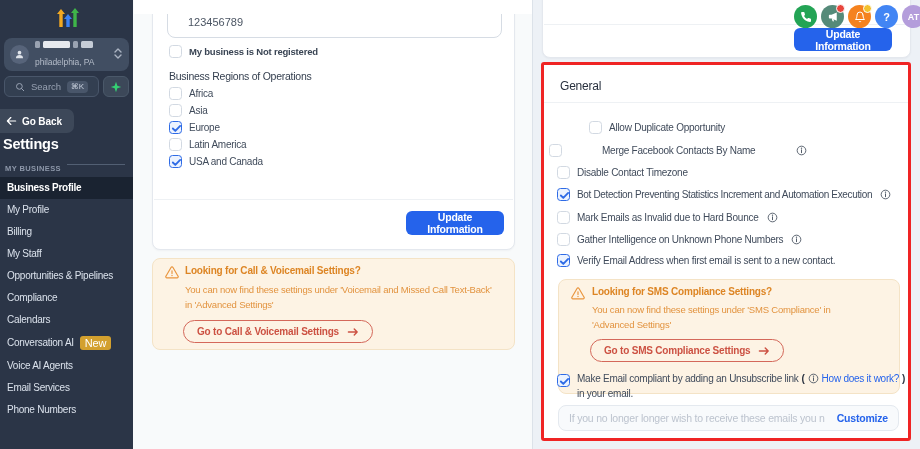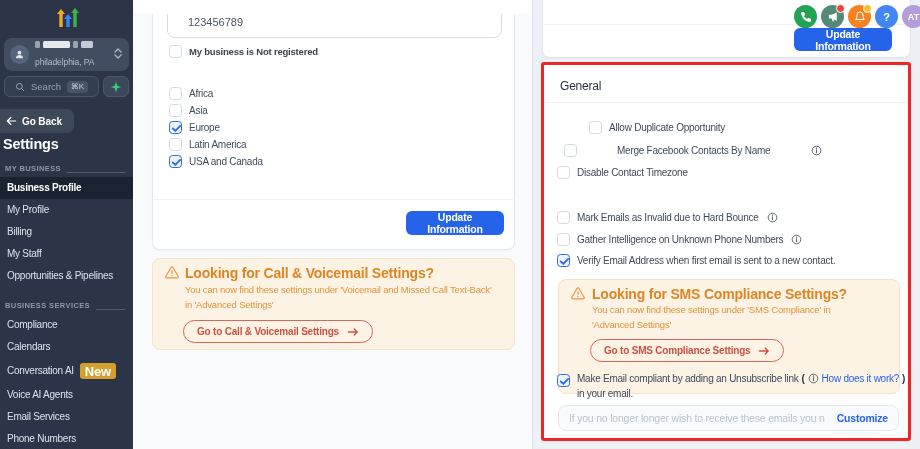--- a/index.html
+++ b/index.html
@@ -23,28 +23,28 @@
              font-size:9.5px;font-family:inherit;}
   .searchbox input::placeholder{color:#97a1b1;}
   .kbd{flex:none;background:#49566a;color:#c7cfdc;font-size:8px;border-radius:4px;padding:2px 4px;line-height:1;}
   .ai-btn{flex:none;width:26px;height:21px;background:#3c4859;border:1px solid #4a5869;border-radius:6px;
           display:flex;align-items:center;justify-content:center;cursor:pointer;padding:0;}
   .goback{position:absolute;left:-8px;top:109px;height:24px;background:#3d4859;border:none;border-radius:7px;
           color:#fff;font-family:inherit;font-size:10px;font-weight:700;display:flex;align-items:center;gap:5px;
           padding:0 12px 0 14px;cursor:pointer;letter-spacing:-.1px;}
   .s-title{position:absolute;left:3px;top:136px;font-size:14.5px;font-weight:700;color:#fff;letter-spacing:-.2px;}
   #nav{position:absolute;left:0;top:160px;right:0;}
-  .sec{display:flex;align-items:flex-end;gap:6px;padding:4px 8px 4px 5px;color:#8d97a9;font-size:7.5px;
+  .sec{display:flex;align-items:flex-start;gap:6px;padding:4px 8px 4px 5px;color:#8d97a9;font-size:7.5px;
        font-weight:700;letter-spacing:.4px;}
   .sec i{flex:1;border-top:1px solid #525f73;}
   .sec.second{margin-top:10px;}
   .item{padding:5px 8px 5px 7px;font-size:10px;letter-spacing:-.25px;color:#dbe2ec;font-weight:500;
         display:flex;align-items:center;gap:6px;cursor:pointer;line-height:12px;}
   .item.active{background:#1a2331;color:#fff;font-weight:700;}
-  .badge{background:#d3a02e;color:#fff;font-size:13px;font-weight:700;border-radius:3px;padding:1.5px 5px;line-height:1;}
+  .badge{background:#d3a02e;color:#fff;font-size:11px;font-weight:400;border-radius:3px;padding:1.5px 5px;line-height:1;}
   
   #pane-left{position:absolute;left:133px;top:0;width:399px;height:449px;background:#f8fafb;}
   #pane-divider{position:absolute;left:532px;top:0;width:1px;height:449px;background:#dce2e9;}
   #pane-right{position:absolute;left:533px;top:0;width:387px;height:449px;background:#edf1f6;}
   .card{position:absolute;background:#fff;border:1px solid #e4e8ee;border-radius:8px;
         box-shadow:0 1px 2px rgba(16,24,40,.04);box-sizing:border-box;}
   .divider{position:absolute;left:1px;right:1px;height:1px;background:#eef1f4;}
   .btn-primary{position:absolute;background:#2563eb;color:#fff;border:none;border-radius:6px;
         font-family:inherit;font-size:10.5px;font-weight:700;letter-spacing:-.2px;cursor:pointer;
         display:flex;align-items:center;justify-content:center;}
@@ -53,21 +53,21 @@
       background:#fff;box-sizing:border-box;cursor:pointer;}
   .cb svg{display:none;position:absolute;left:0.6px;top:1px;}
   .cb.checked{border-color:#2e6be6;background:#ecf3ff;}
   .cb.checked svg{display:block;}
   .row{position:absolute;display:flex;align-items:center;gap:7px;font-size:10px;letter-spacing:-.25px;
        color:#404b5b;white-space:nowrap;}
   .lbl-strong{font-size:9.5px;font-weight:700;color:#3a4554;letter-spacing:-.2px;}
   .info{flex:none;display:inline-flex;margin-left:1px;}
   
   .callout{position:absolute;background:#fdf3e4;border:1px solid #f4e3c6;border-radius:8px;box-sizing:border-box;}
-  .co-title{position:absolute;font-size:14px;font-weight:700;color:#dd8524;letter-spacing:-.2px;white-space:nowrap;}
+  .co-title{position:absolute;font-size:10px;font-weight:700;color:#dd8524;letter-spacing:-.2px;white-space:nowrap;}
   .co-line{position:absolute;font-size:9.5px;letter-spacing:-.2px;color:#e2933f;white-space:nowrap;}
   .co-btn{position:absolute;display:inline-flex;align-items:center;gap:8px;background:transparent;
         border:1px solid #d4685a;border-radius:14px;color:#cc5142;font-family:inherit;font-size:10px;
         font-weight:700;letter-spacing:-.2px;padding:0 13px;height:23px;cursor:pointer;white-space:nowrap;}
   .tri{position:absolute;}
   
   #red-panel{position:absolute;left:541px;top:62px;width:370px;height:379px;background:#fff;
         border:3px solid #ef2424;border-radius:3px;box-sizing:border-box;}
   .rp-title{position:absolute;left:16px;top:14px;font-size:12px;font-weight:400;color:#28303e;letter-spacing:-.2px;}
   .link{color:#2563eb;cursor:pointer;}
@@ -164,24 +164,20 @@
       <div class="item">
           <span>Billing</span>
         </div>
       <div class="item">
           <span>My Staff</span>
         </div>
       <div class="item">
           <span>Opportunities &amp; Pipelines</span>
         </div>
 
-      <div class="sec second">
-        <span>BUSINESS SERVICES</span>
-          <i></i>
-      </div>
       <div class="item">
           <span>Compliance</span>
         </div>
       <div class="item">
           <span>Calendars</span>
         </div>
       <div class="item">
         <span>Conversation AI</span>
         <span class="badge">New</span>
       </div>
@@ -202,20 +198,23 @@
     <section class="card" style="left:19px;top:-30px;width:363px;height:280px;">
       <input class="biz-input" value="123456789" style="">
 
       <label class="row" style="left:16px;top:74px;">
         <span class="cb">
           
         </span>
         <span class="lbl-strong">My business is Not registered</span>
       </label>
 
+      <div class="row" style="left:16px;top:99px;font-size:10.5px;font-weight:500;color:#333e4e;">
+        <span>Business Regions of Operations</span>
+      </div>
 
       <label class="row" style="left:16px;top:116px;">
         <span class="cb"></span>
         <span>Africa</span>
       </label>
       <label class="row" style="left:16px;top:133px;">
         <span class="cb"></span>
         <span>Asia</span>
       </label>
       <label class="row" style="left:16px;top:150px;">
@@ -273,37 +272,52 @@
 
   <section id="red-panel">
     <div class="rp-title">General</div>
     <div class="divider" style="top:37px;left:0;right:0;"></div>
 
     <label class="row" style="left:13px;top:56px;padding-left:32px;">
       <span class="cb"></span>
       <span>Allow Duplicate Opportunity</span>
     </label>
 
-    <label class="row" style="left:20px;top:79px;gap:40px;">
+    <label class="row" style="left:5px;top:79px;gap:40px;">
       <span class="cb"></span>
       <span>Merge Facebook Contacts By Name</span>
       <span class="info">
           <svg width="11" height="11" viewBox="0 0 16 16">
             <circle cx="8" cy="8" r="6.3" fill="none" stroke="#4b5563" stroke-width="1.3"></circle>
             <line x1="8" y1="7" x2="8" y2="11.2" stroke="#4b5563" stroke-width="1.4" stroke-linecap="round"></line>
             <circle cx="8" cy="4.6" r="1" fill="#4b5563"></circle>
           </svg>
         </span>
     </label>
 
     <label class="row" style="left:13px;top:101px;">
       <span class="cb"></span>
       <span>Disable Contact Timezone</span>
     </label>
 
+    <label class="row" style="left:13px;top:123px;">
+      <span class="cb checked">
+          <svg width="11" height="11" viewBox="0 0 12 12">
+            <path d="M2 6 L4.7 8.7 L10 3.2" fill="none" stroke="#2e6be6" stroke-width="2" stroke-linecap="round" stroke-linejoin="round"></path>
+          </svg>
+        </span>
+      <span style="letter-spacing:-.35px;">Bot Detection Preventing Statistics Increment and Automation Execution</span>
+      <span class="info">
+          <svg width="11" height="11" viewBox="0 0 16 16">
+            <circle cx="8" cy="8" r="6.3" fill="none" stroke="#4b5563" stroke-width="1.3"></circle>
+            <line x1="8" y1="7" x2="8" y2="11.2" stroke="#4b5563" stroke-width="1.4" stroke-linecap="round"></line>
+            <circle cx="8" cy="4.6" r="1" fill="#4b5563"></circle>
+          </svg>
+        </span>
+    </label>
 
     <label class="row" style="left:13px;top:146px;">
       <span class="cb"></span>
       <span>Mark Emails as Invalid due to Hard Bounce</span>
       <span class="info">
           <svg width="11" height="11" viewBox="0 0 16 16">
             <circle cx="8" cy="8" r="6.3" fill="none" stroke="#4b5563" stroke-width="1.3"></circle>
             <line x1="8" y1="7" x2="8" y2="11.2" stroke="#4b5563" stroke-width="1.4" stroke-linecap="round"></line>
             <circle cx="8" cy="4.6" r="1" fill="#4b5563"></circle>
           </svg>

